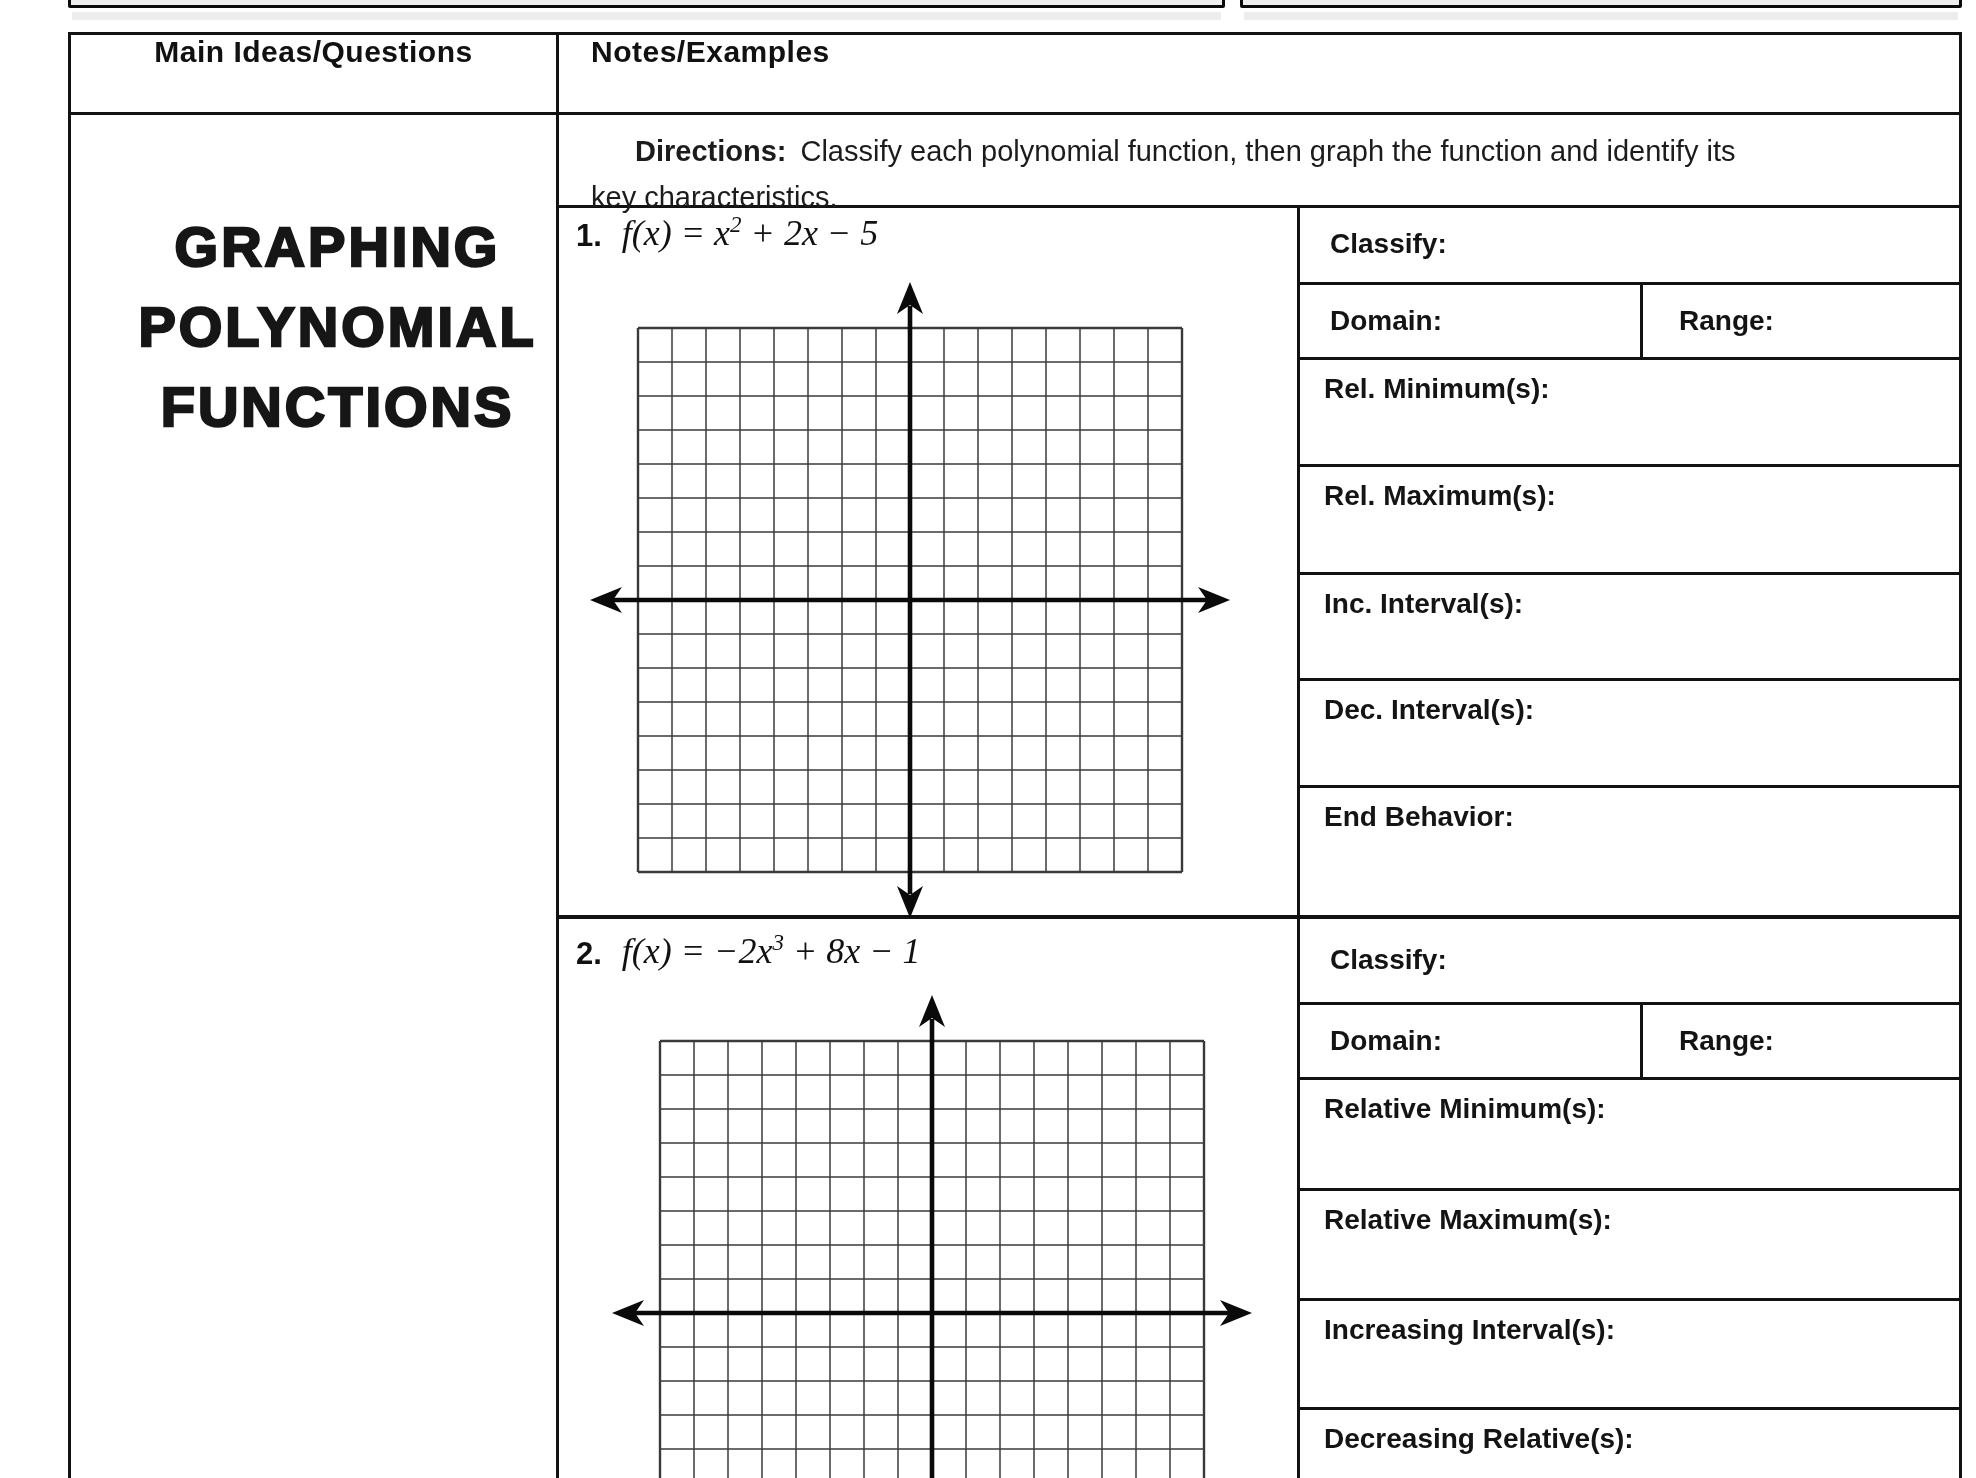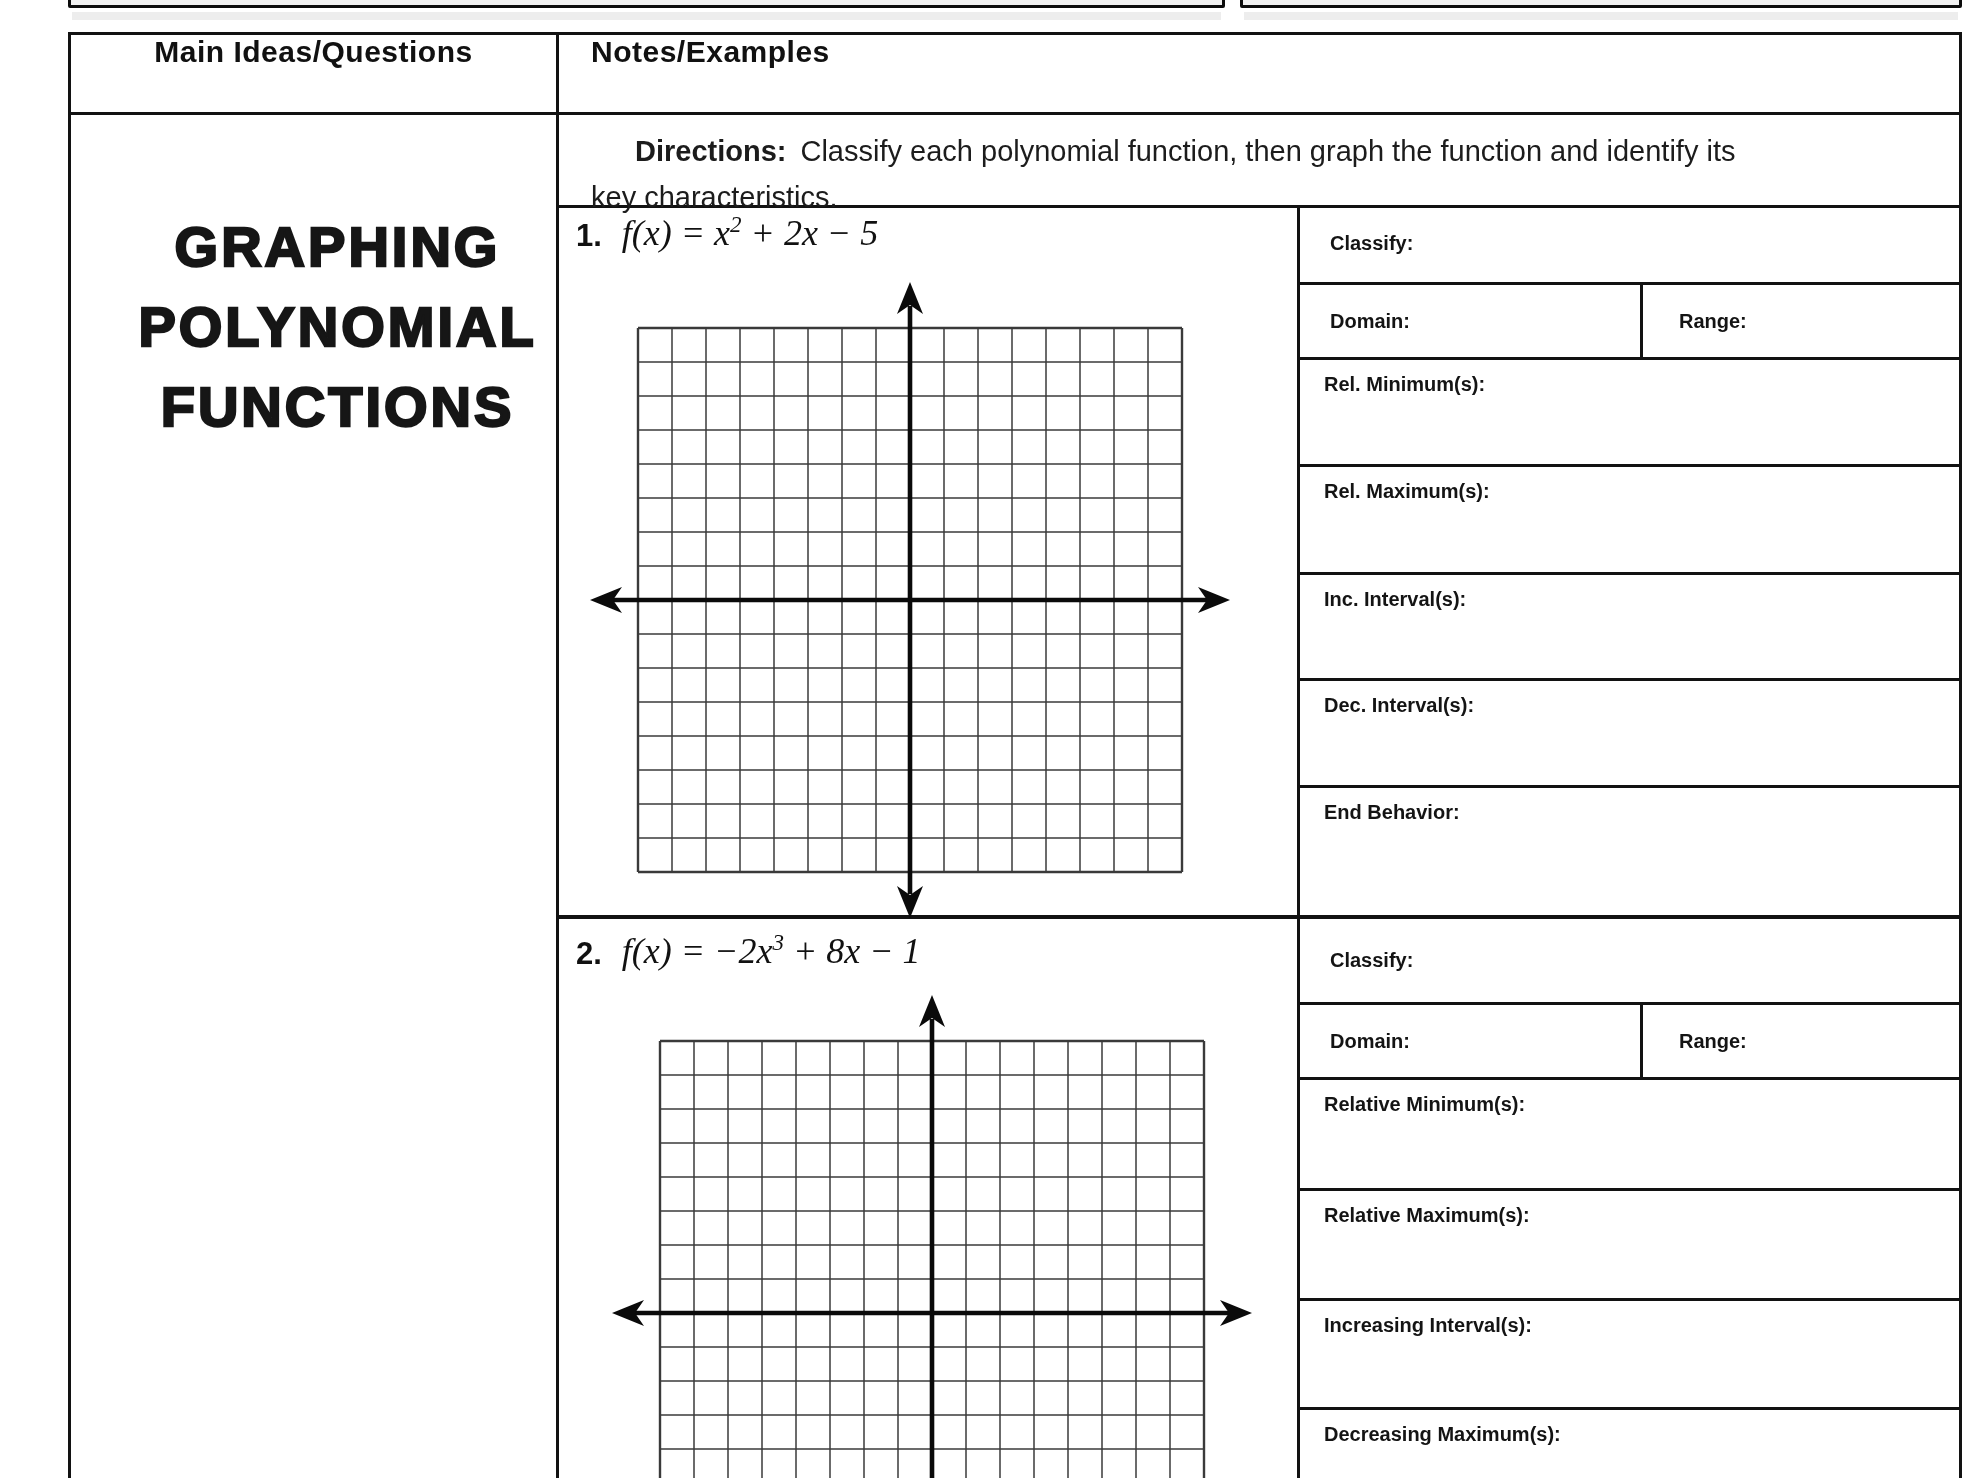--- a/index.html
+++ b/index.html
@@ -26,21 +26,21 @@
   
   .directions{position:absolute;left:488px;top:80px;width:1190px;padding:13px 0 0 32px;
       font-size:29px;line-height:46px;color:#1c1c1c;}
   .dir-label{font-weight:bold;margin-right:14px;margin-left:44px;}
   
   .formula-row{position:absolute;left:505px;display:flex;align-items:flex-start;gap:20px;}
   .pnum{font-weight:bold;font-size:31px;padding-top:6px;}
   .fx{font-family:"Liberation Serif",serif;font-style:italic;font-size:36px;}
   .fx sup{font-size:23px;font-style:italic;}
   
-  .field{position:absolute;font-weight:bold;font-size:20px;color:#141414;box-sizing:border-box;}
+  .field{position:absolute;font-weight:bold;font-size:28px;color:#141414;box-sizing:border-box;}
   .field.topalign{padding:13px 0 0 24px;}
   .field.midalign{display:flex;align-items:center;padding-left:30px;}
   svg.graph{position:absolute;}
 </style>
 </head>
 <body>
 
 <div class="page">
 
   <div class="topbox lft"></div>
@@ -202,16 +202,16 @@
       </div>
     <div class="field midalign" style="left:1229px;top:970px;width:340px;height:72px;">
         <span>Domain:</span>
       </div>
     <div class="field midalign" style="left:1572px;top:970px;right:0;height:72px;padding-left:36px;">
         <span>Range:</span>
       </div>
     <div class="field topalign" style="left:1229px;top:1045px;right:0;height:108px;"><span>Relative Minimum(s):</span></div>
     <div class="field topalign" style="left:1229px;top:1156px;right:9px;height:87px;border-radius:23px;"><span>Relative Maximum(s):</span></div>
     <div class="field topalign" style="left:1229px;top:1266px;right:0;height:106px;"><span>Increasing Interval(s):</span></div>
-    <div class="field topalign" style="left:1229px;top:1375px;right:0;height:110px;"><span>Decreasing Maximum(s):</span></div>
+    <div class="field topalign" style="left:1229px;top:1375px;right:0;height:110px;"><span>Decreasing Relative(s):</span></div>
 
   </div>
 </div>
 
 </body></html>

